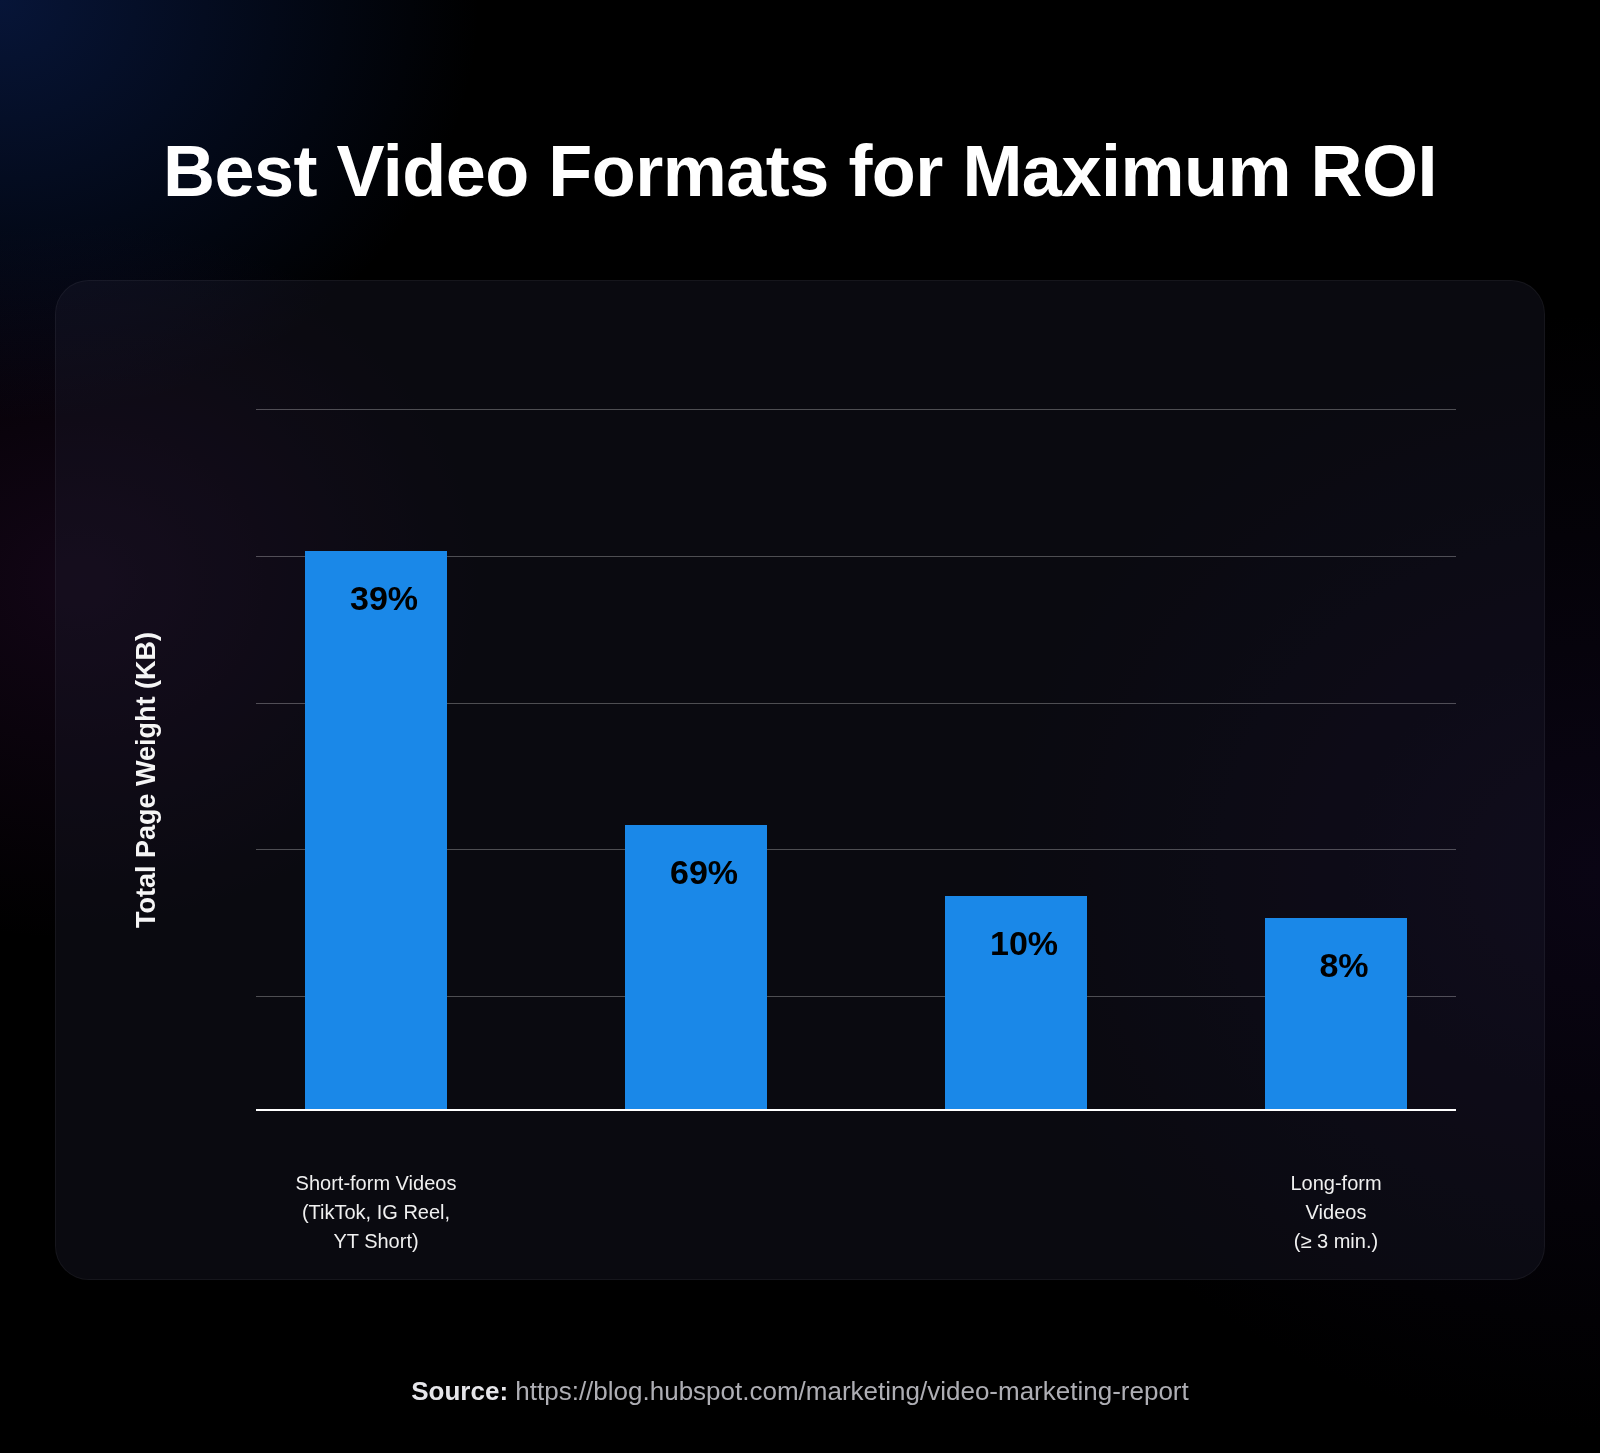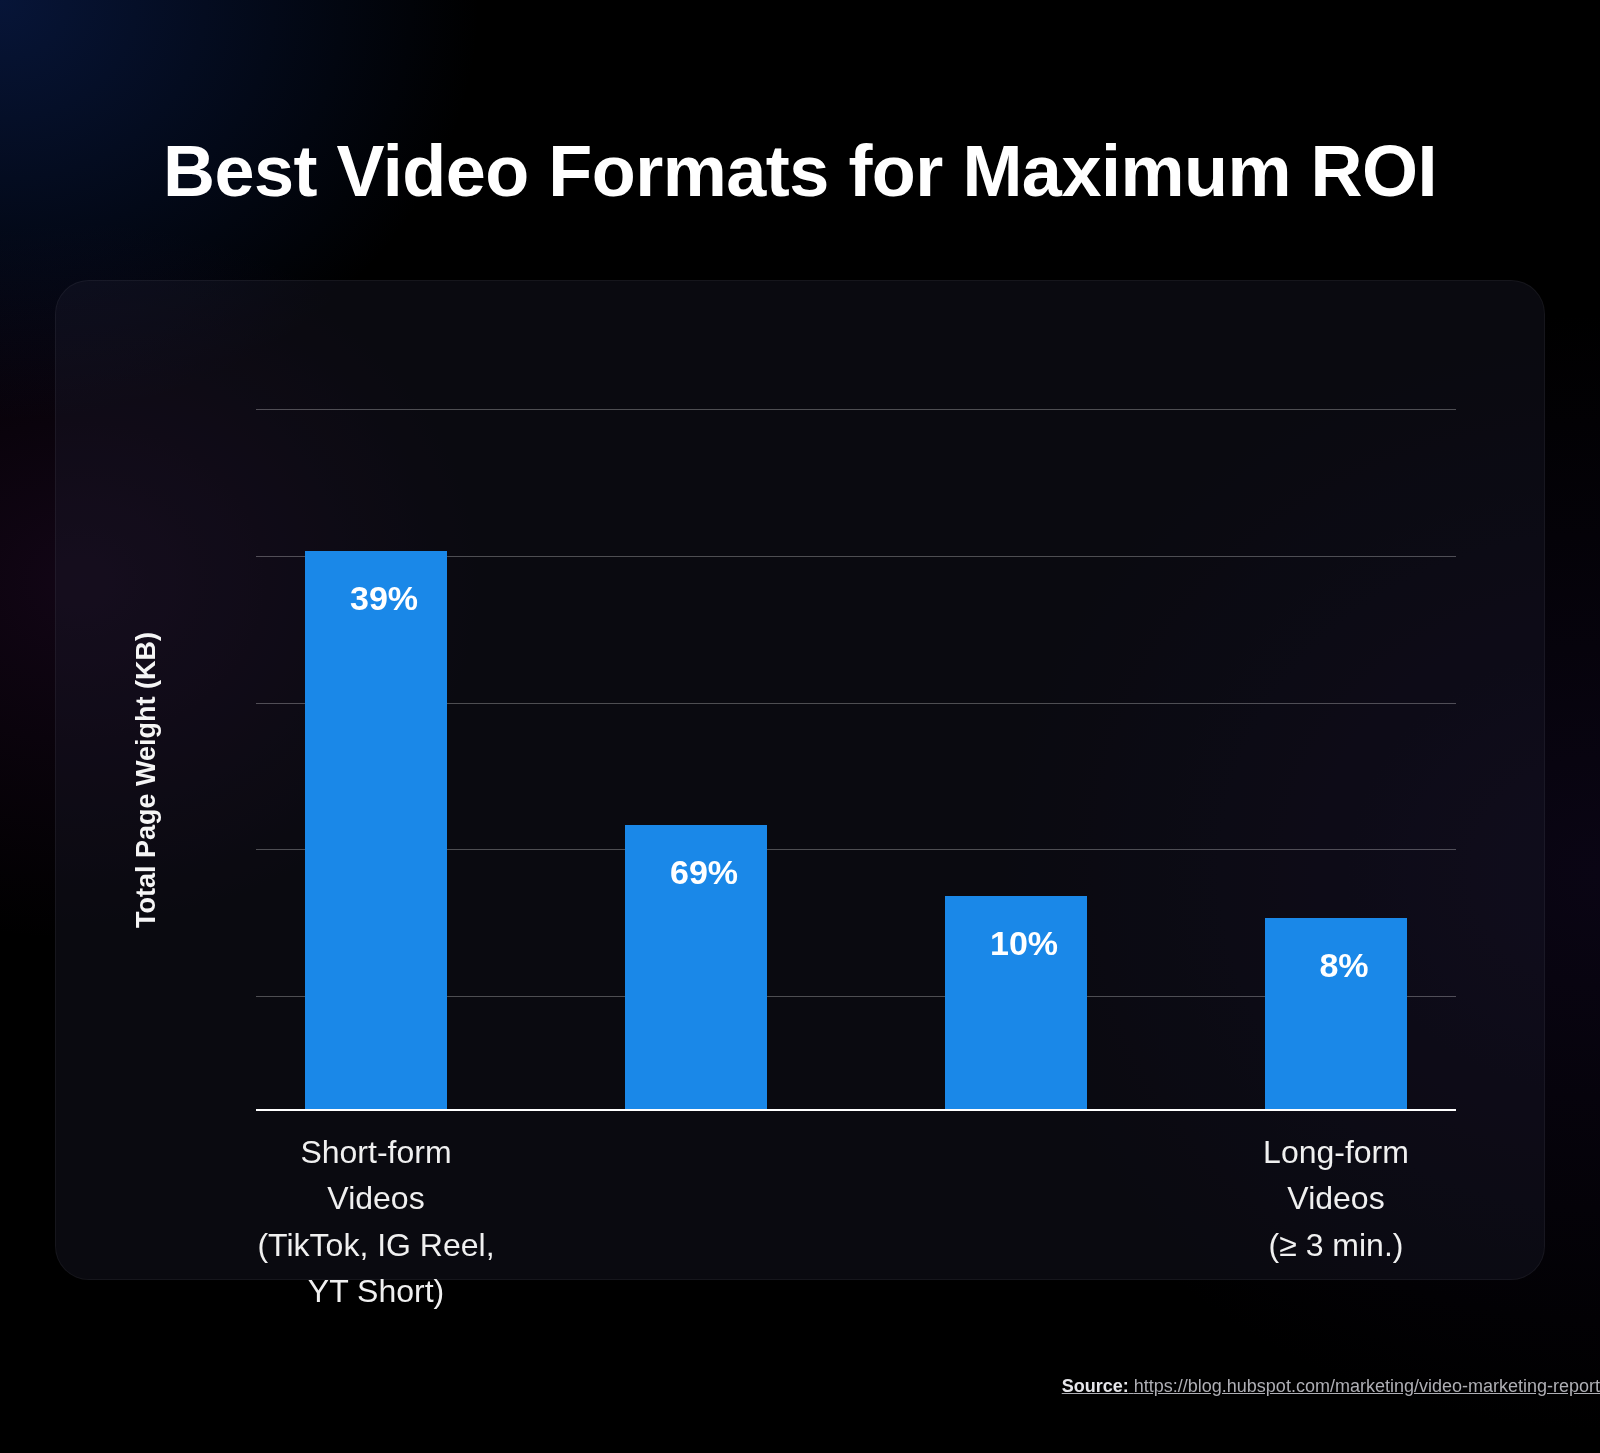--- a/index.html
+++ b/index.html
@@ -97,52 +97,52 @@
   }
 
   .bar-label {
     position: absolute;
     top: 28px;
     left: 0;
     right: 0;
     text-align: center;
     font-size: 34px;
     font-weight: 800;
-    color: #ffffff;
+    color: #000000;
     padding-left: 16px;
   }
 
   .xlabels {
     position: absolute;
     left: 200px;
     top: 848px;
     width: 1200px;
     display: flex;
     justify-content: space-between;
   }
 
   .xlabel-slot {
     width: 20%;
     text-align: center;
-    font-size: 32px;
+    font-size: 20px;
     font-weight: 500;
     color: #f0f0f0;
     white-space: pre-line;
     line-height: 1.45;
+    margin-top: 40px;
   }
 
   .source-line {
     position: absolute;
     top: 1376px;
     left: 0;
     right: 0;
-    text-align: right;
-    font-size: 18px;
+    text-align: center;
+    font-size: 26px;
     color: #aeaeb4;
-    text-decoration: underline;
   }
   .source-line .label {
     font-weight: 700;
     color: #e6e6ea;
   }
 </style>
 </head>
 <body>
 
 <h1 class="title">Best Video Formats for Maximum ROI</h1>

